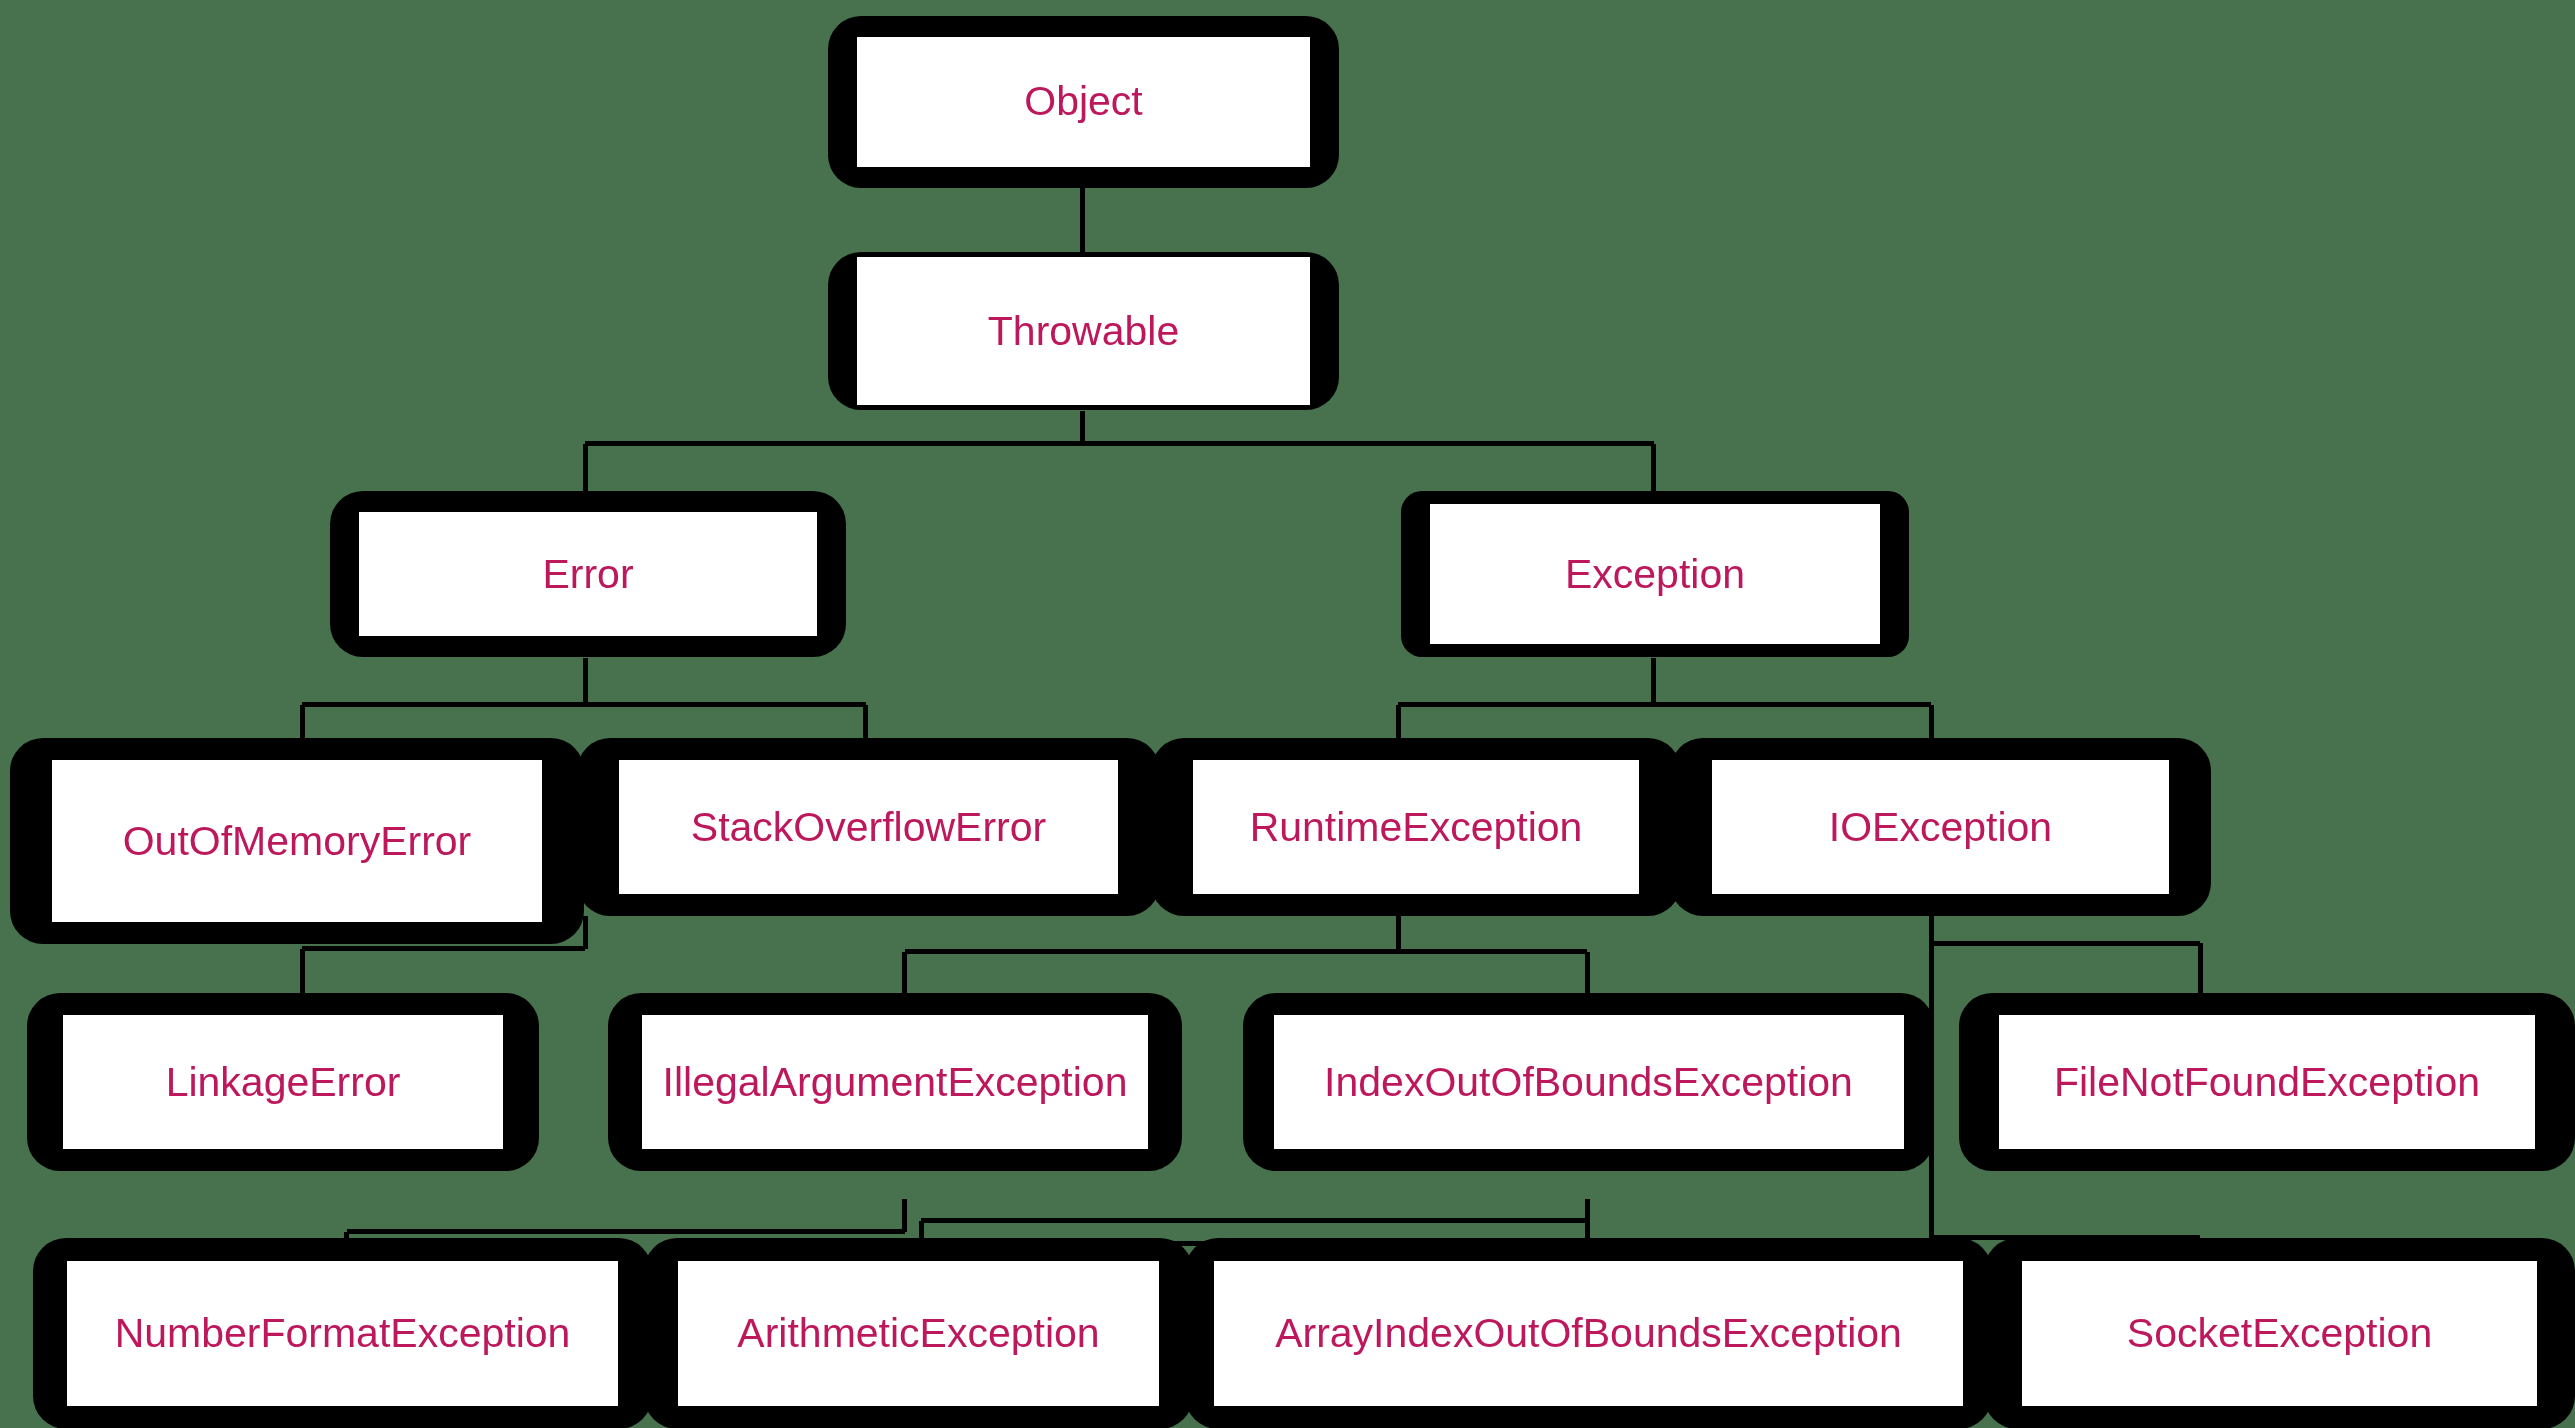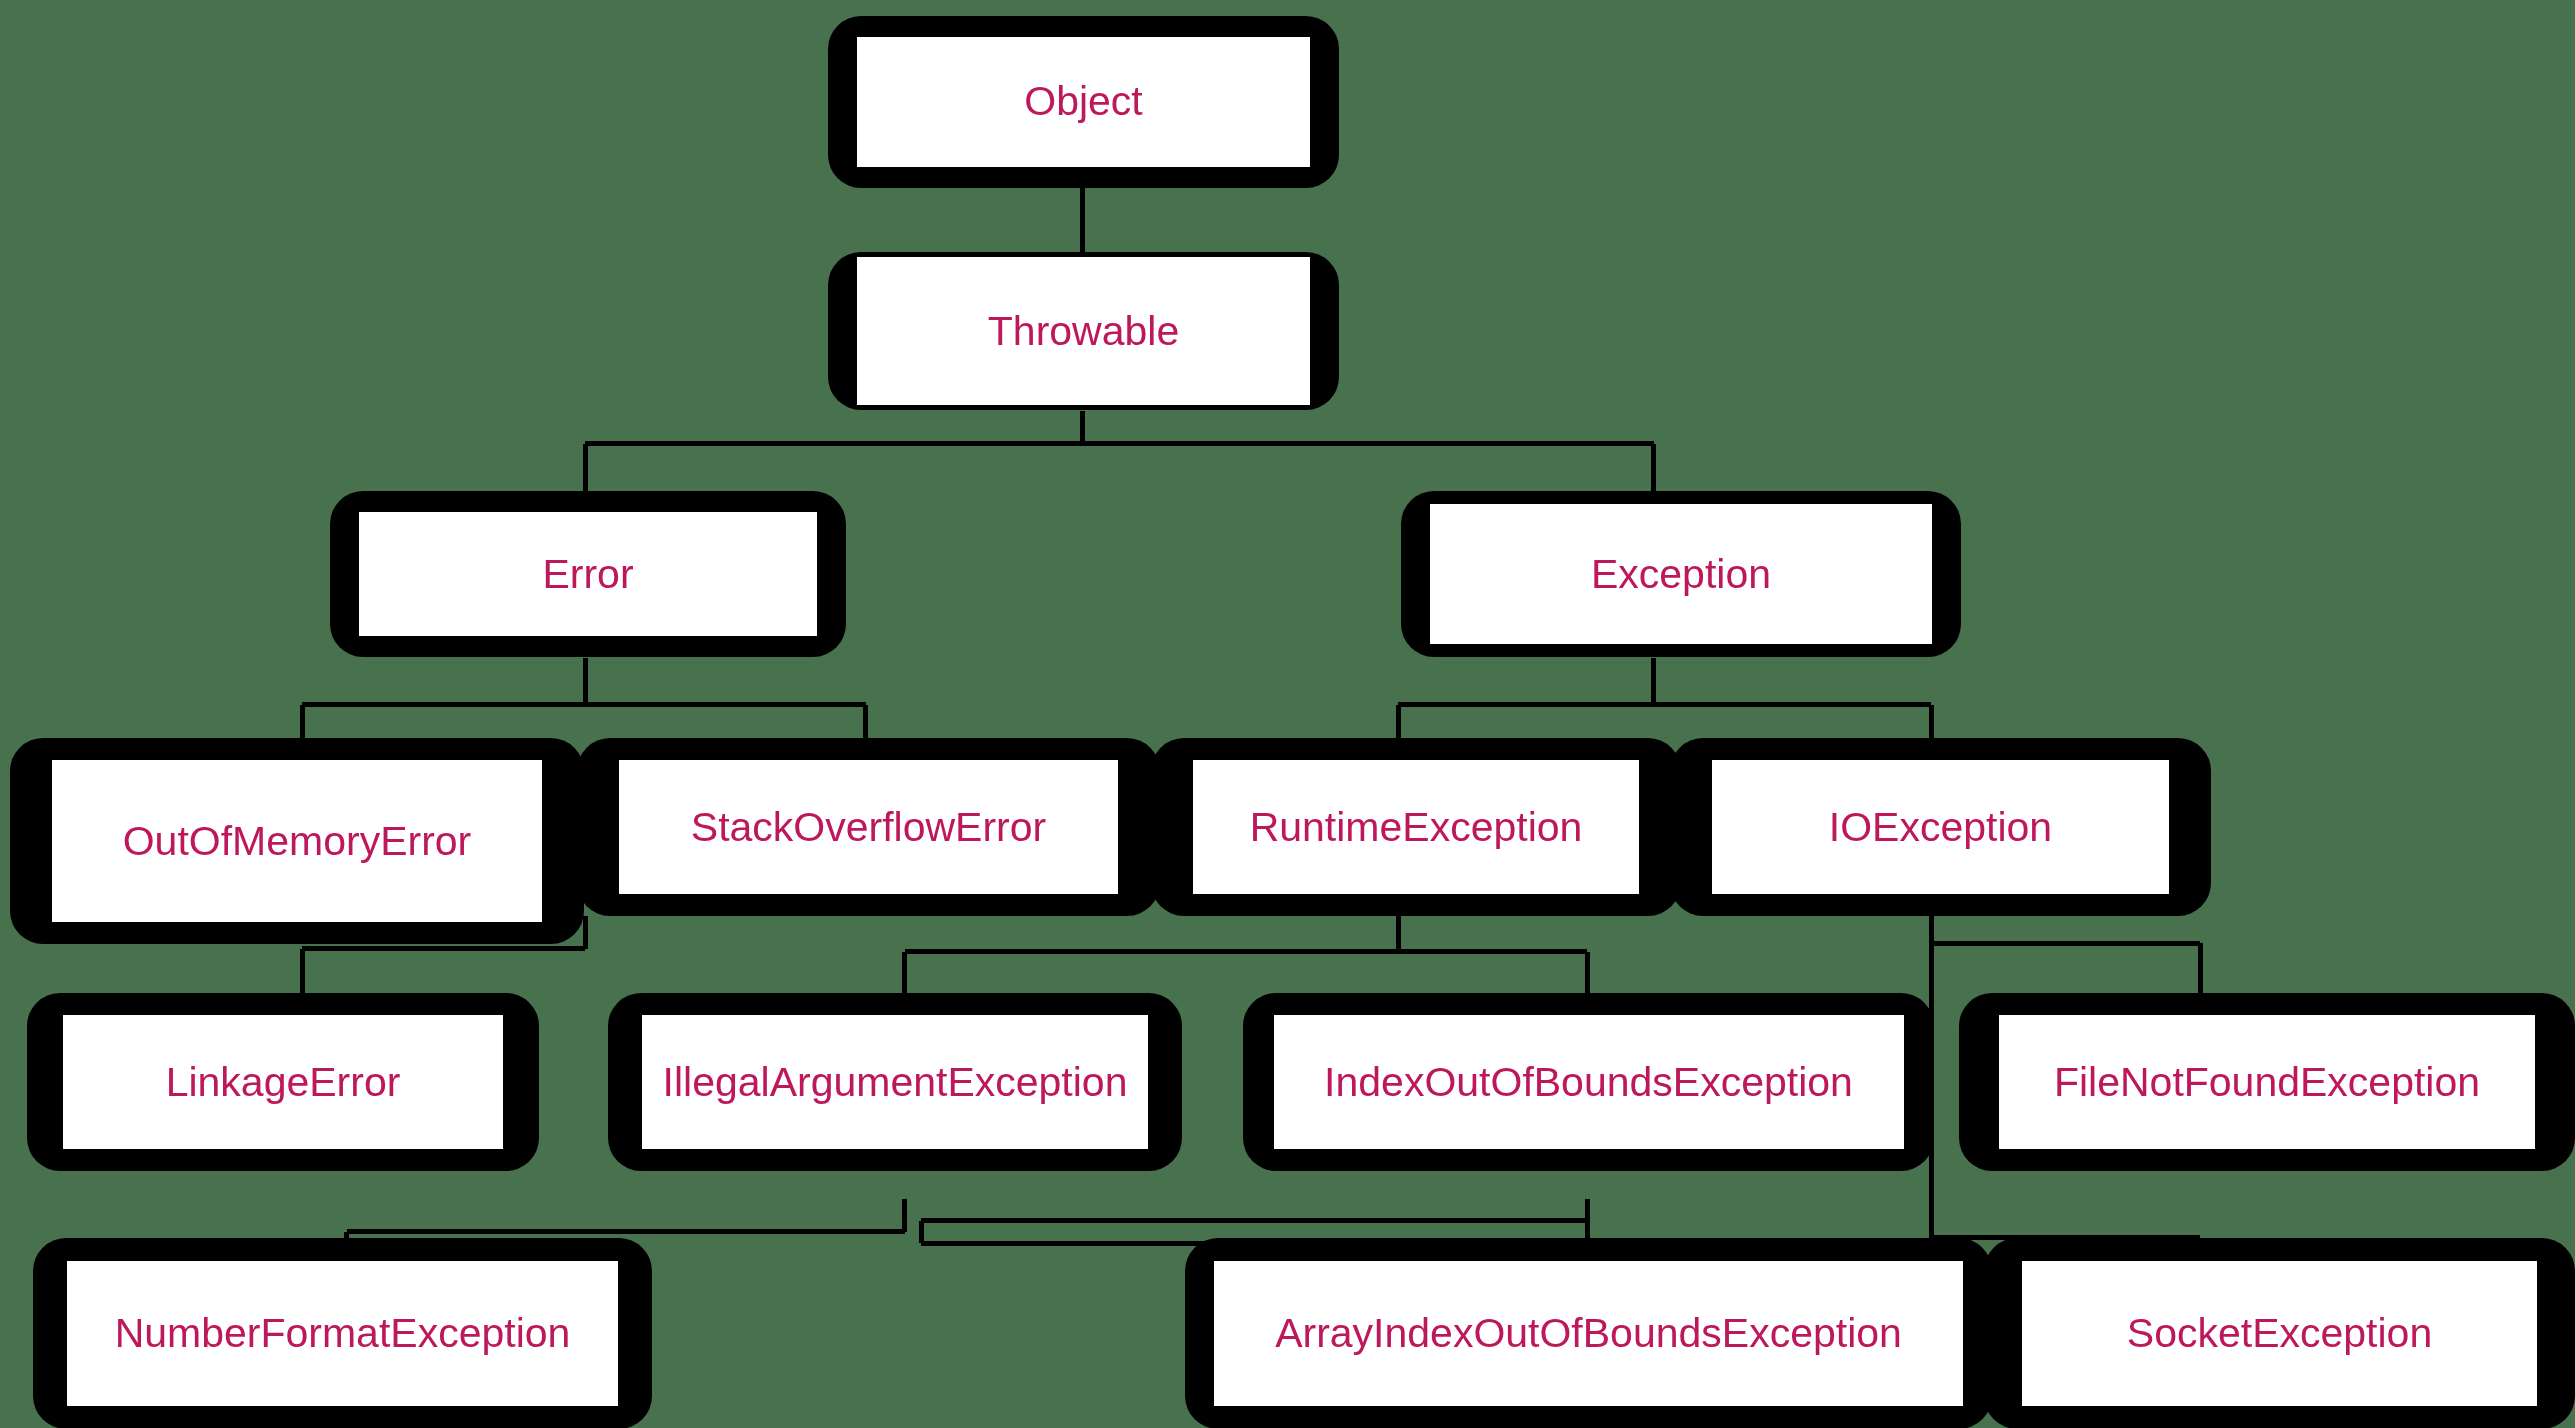--- a/index.html
+++ b/index.html
@@ -76,21 +76,21 @@
   </div>
 
   <div class="node" style="left:828px;top:252px;width:511px;height:158px;padding:5px 29px;">
     <div class="plate">Throwable</div>
   </div>
 
   <div class="node" style="left:330px;top:491px;width:516px;height:166px;padding:21px 29px;">
     <div class="plate">Error</div>
   </div>
 
-  <div class="node" style="left:1401px;top:491px;width:560px;height:166px;padding:13px 29px;">
+  <div class="node" style="left:1401px;top:491px;width:508px;height:166px;padding:13px 29px;border-radius:21px;">
     <div class="plate">Exception</div>
   </div>
 
   <div class="node" style="left:10px;top:738px;width:574px;height:206px;padding:22px 42px;">
     <div class="plate">OutOfMemoryError</div>
   </div>
 
   <div class="node" style="left:577px;top:738px;width:583px;height:178px;padding:22px 42px;">
     <div class="plate">StackOverflowError</div>
   </div>
@@ -116,20 +116,23 @@
   </div>
 
   <div class="node" style="left:1243px;top:993px;width:691px;height:178px;padding:22px 30.5px;">
     <div class="plate">IndexOutOfBoundsException</div>
   </div>
 
   <div class="node" style="left:33px;top:1238px;width:619px;height:191px;padding:23px 34px;">
     <div class="plate">NumberFormatException</div>
   </div>
 
+  <div class="node" style="left:644px;top:1238px;width:549px;height:191px;padding:23px 34px;">
+    <div class="plate">ArithmeticException</div>
+  </div>
 
   <div class="node" style="left:1185px;top:1238px;width:807px;height:191px;padding:23px 29px;">
     <div class="plate">ArrayIndexOutOfBoundsException</div>
   </div>
 
   <div class="node" style="left:1984px;top:1238px;width:591px;height:191px;padding:23px 38px;">
     <div class="plate">SocketException</div>
   </div>
 
 </div>

